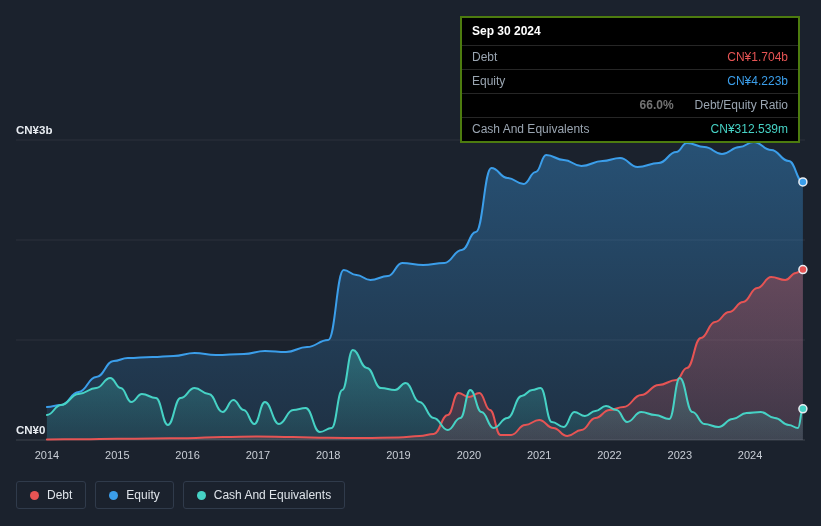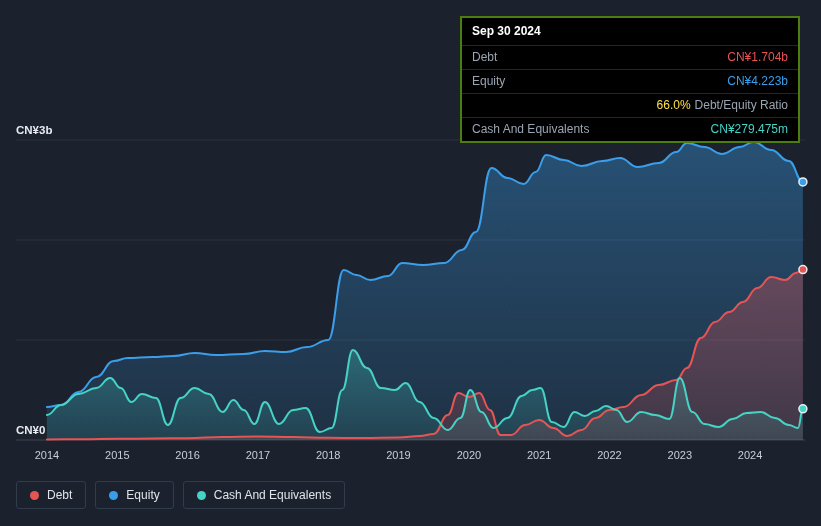--- a/index.html
+++ b/index.html
@@ -11,22 +11,22 @@
   
   .tooltip{
     position:absolute;left:460px;top:16px;width:340px;box-sizing:border-box;
     background:#000;border:2px solid #4d7c0f;z-index:5;font-size:12px;
   }
   .t-row{display:flex;align-items:baseline;padding:4px 10px;border-top:1px solid #262626;line-height:15px;}
   .t-row.date{border-top:none;color:#ffffff;font-weight:700;padding:6px 10px;}
   .t-label{flex:0 0 122px;color:#9aa5b1;white-space:nowrap;}
   .t-value{flex:1;white-space:nowrap;text-align:right;}
   .v-debt{color:#e65454}.v-equity{color:#3b9eea}.v-cash{color:#46d2c5}
-  .ratio-pct{color:#fde047;font-weight:400;}
-  .ratio-text{color:#9aa5b1;margin-left:4px;}
+  .ratio-pct{color:#737373;font-weight:700;}
+  .ratio-text{color:#9aa5b1;margin-left:21px;}
   
   .legend{position:absolute;left:16px;top:481px;display:flex;gap:9px;z-index:4;}
   .legend-item{
     display:flex;align-items:center;gap:8px;border:1px solid #303b4b;border-radius:3px;
     padding:6px 13px;color:#dfe4ea;font-size:12px;cursor:pointer;background:transparent;
   }
   .legend-dot{width:9px;height:9px;border-radius:50%;flex:none;}
 </style>
 </head>
 <body>
@@ -85,21 +85,21 @@
     <div class="t-row">
       <span class="t-label">Equity</span>
       <span class="t-value v-equity">CN¥4.223b</span>
     </div>
     <div class="t-row">
       <span class="t-label"></span>
       <span class="t-value"><span class="ratio-pct">66.0%</span><span class="ratio-text">Debt/Equity Ratio</span></span>
     </div>
     <div class="t-row">
       <span class="t-label">Cash And Equivalents</span>
-      <span class="t-value v-cash">CN¥279.475m</span>
+      <span class="t-value v-cash">CN¥312.539m</span>
     </div>
   </div>
 
   <div class="legend" id="legend">
       <div class="legend-item">
         <span class="legend-dot" style="background: rgb(230, 84, 84);"></span>
         <span>Debt</span>
       </div>
       <div class="legend-item">
         <span class="legend-dot" style="background: rgb(59, 158, 234);"></span>

